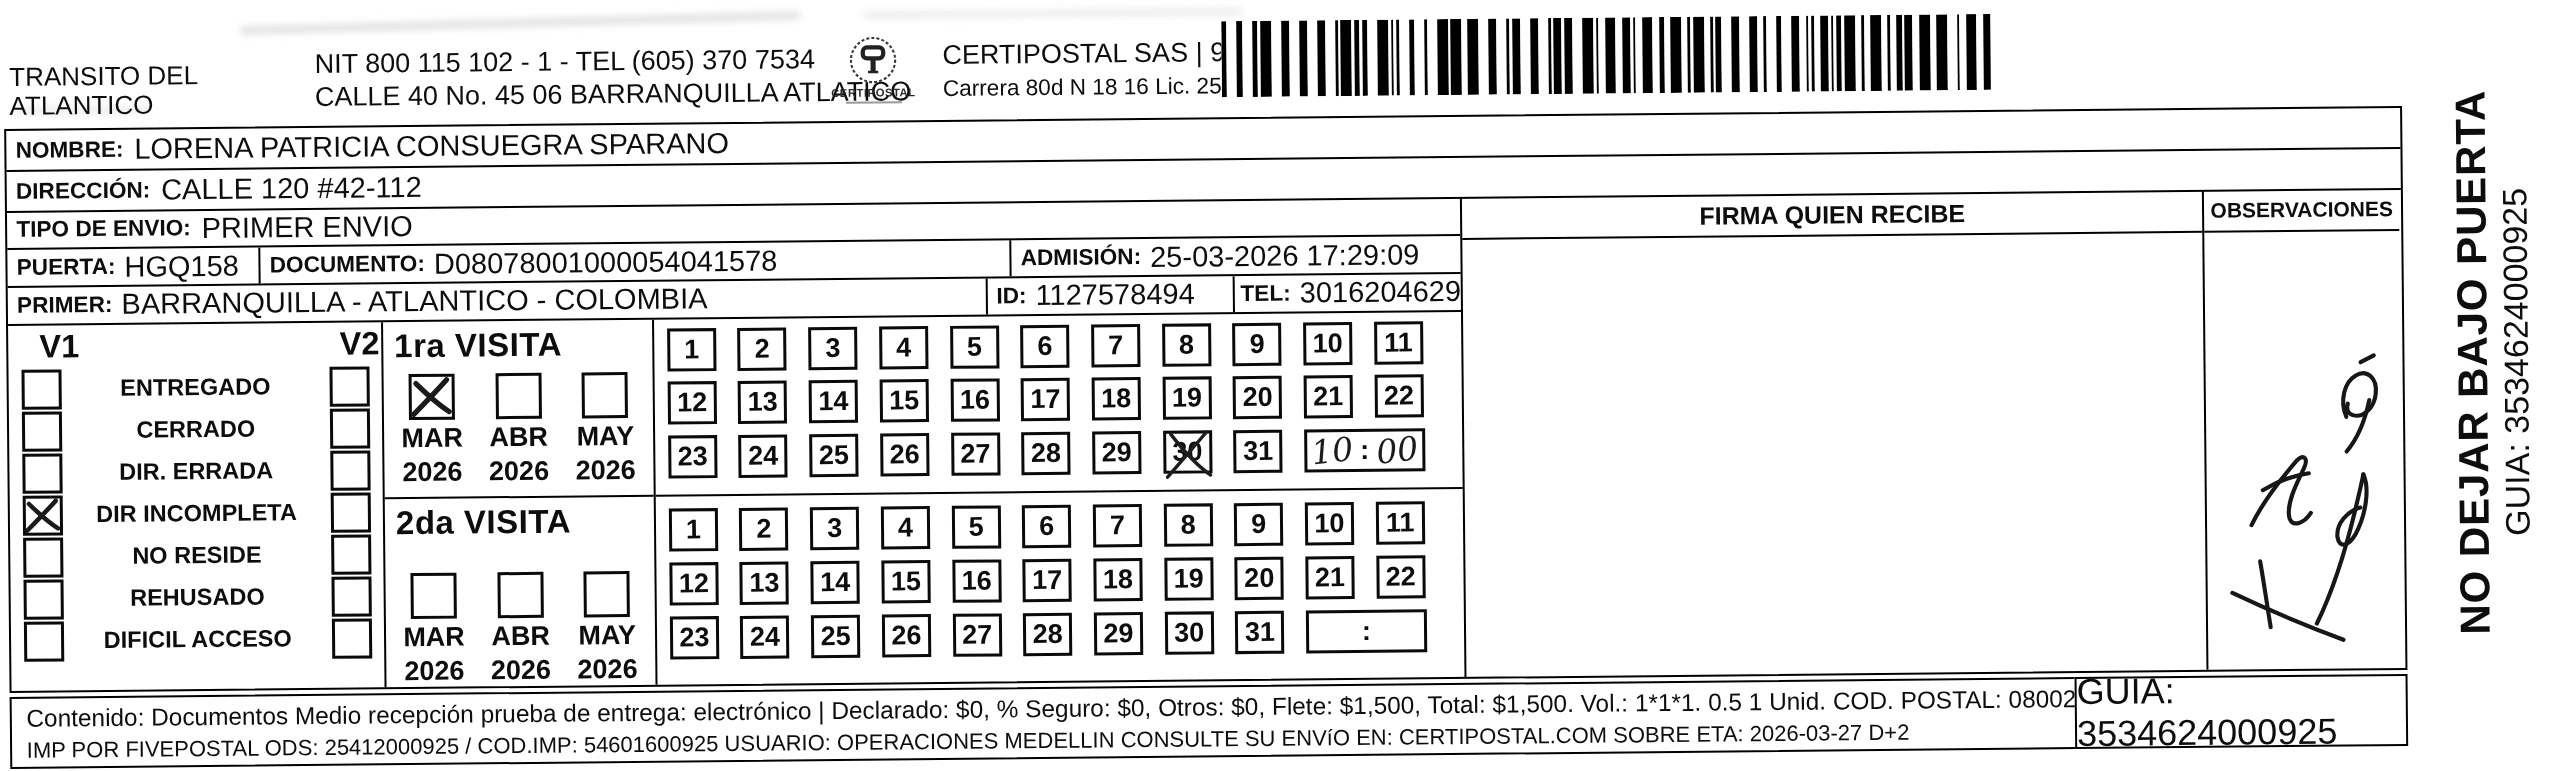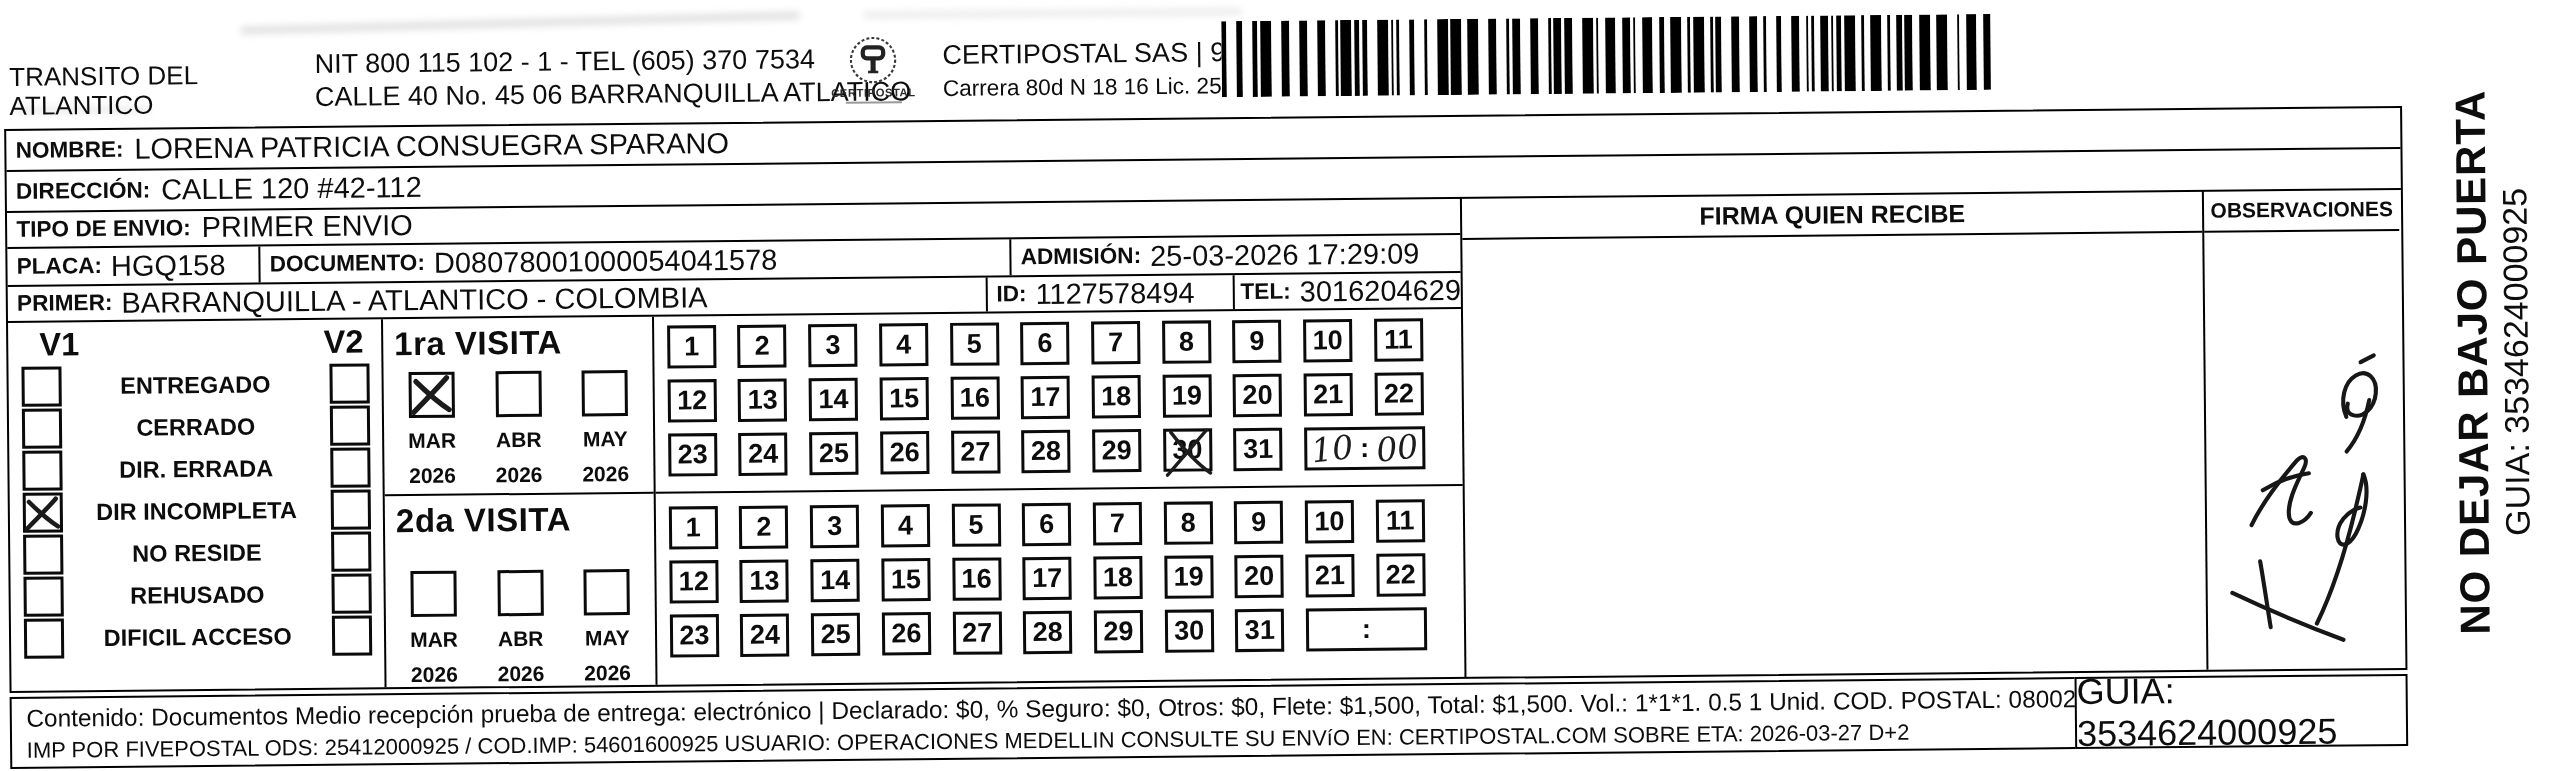--- a/index.html
+++ b/index.html
@@ -43,39 +43,39 @@
   .c-adm{flex:1;}
   .c-ciudad{width:993px;}
   .c-id{width:251px;}
   .c-tel{flex:1;padding-left:5.4px;}
 
   
   .visits-zone{flex:1;display:flex;}
   .status-panel{width:375px;box-sizing:border-box;border-right:2.7px solid #000;position:relative;padding-top:5.4px;}
   .vhead{position:absolute;top:3.6px;font-size:32.5px;font-weight:bold;}
   .vhead.v1{left:31px;}
-  .vhead.v2{right:18px;text-align:right;}
+  .vhead.v2{right:2px;text-align:right;}
   #status-rows{position:absolute;left:0;right:0;top:43px;}
   .status-row{display:flex;align-items:center;justify-content:space-between;padding:0 12.6px;height:42px;}
   .status-label{font-size:23.5px;font-weight:bold;flex:1;text-align:center;}
   .cbx{width:34px;height:34px;border:3.2px solid #0a0a0a;box-sizing:content-box;background:#fff;
        position:relative;display:inline-block;flex:0 0 auto;}
   .xmark{position:absolute;inset:-3.6px;width:calc(100% + 7.2px);height:calc(100% + 7.2px);}
   .xmark path{fill:none;stroke:#1b1b1b;stroke-width:4.4;stroke-linecap:round;}
 
   .months-panel{width:271px;box-sizing:border-box;border-right:2.7px solid #000;display:flex;flex-direction:column;}
   .months-half{box-sizing:border-box;padding:5.4px 0 0 10.8px;}
   .months-half.first{height:177px;border-bottom:2.7px solid #000;}
   .months-half.second{flex:1;}
   .visit-title{font-size:33px;font-weight:bold;letter-spacing:0.5px;}
   .month-grid{display:flex;gap:12.6px;margin-top:9px;}
   .months-half.second .month-grid{margin-top:31px;}
   .month-cell{width:74px;display:flex;flex-direction:column;align-items:center;}
   .month-cell .cbx{width:40px;height:40px;}
-  .mlabel{font-size:21px;font-weight:bold;line-height:1.15;margin-top:11px;}
+  .mlabel{font-size:27px;font-weight:bold;line-height:1.15;margin-top:3px;}
 
   .days-panel{flex:1;display:flex;flex-direction:column;}
   .days-half{box-sizing:border-box;padding:9px 0 0 12.6px;}
   .days-half.first{height:177px;border-bottom:2.7px solid #000;}
   .days-half.second{flex:1;padding-top:12.6px;}
   .day-row{display:flex;gap:21.7px;margin-bottom:10.8px;}
   .day-box{position:relative;width:49px;height:43px;box-sizing:border-box;border:3.2px solid #0a0a0a;
            display:flex;align-items:center;justify-content:center;font-size:27px;font-weight:bold;background:#fff;}
   .day-cross{position:absolute;left:-8.1px;top:-7.2px;width:61px;height:56px;}
   .day-cross path{fill:none;stroke:#1d1d1d;stroke-width:3.8;stroke-linecap:round;}
@@ -283,21 +283,21 @@
 
       <div class="left-pane">
 
         <div class="frow row-tipo">
           <span class="flabel">TIPO DE ENVIO:</span>
           <span class="fvalue">PRIMER ENVIO</span>
         </div>
 
         <div class="frow row-placa">
           <div class="cell br c-placa">
-            <span class="flabel">PLACA:</span>
+            <span class="flabel">PUERTA:</span>
             <span class="fvalue">HGQ158</span>
           </div>
           <div class="cell br c-doc">
             <span class="flabel">DOCUMENTO:</span>
             <span class="fvalue">D08078001000054041578</span>
           </div>
           <div class="cell c-adm">
             <span class="flabel">ADMISIÓN:</span>
             <span class="fvalue">25-03-2026 17:29:09</span>
           </div>

